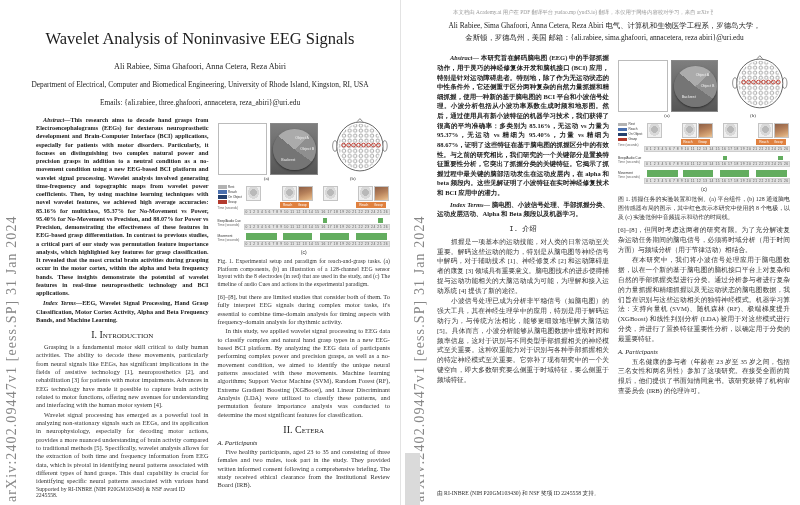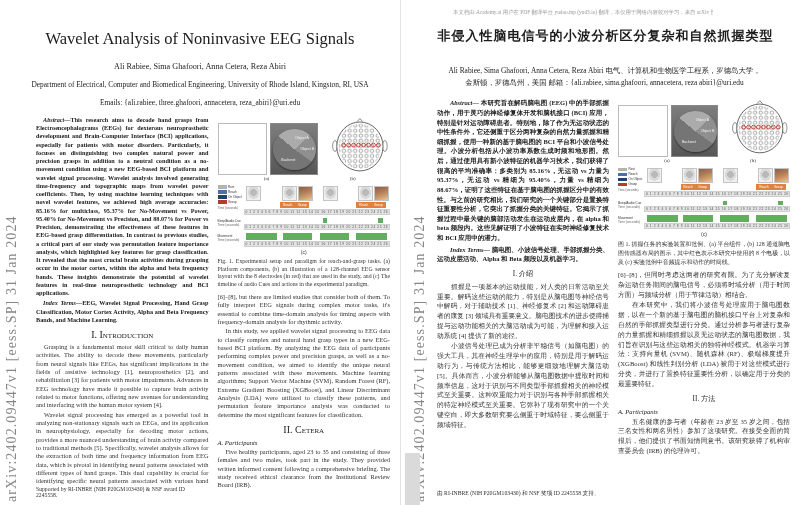--- a/index.html
+++ b/index.html
@@ -39,21 +39,21 @@
   .abstract-p { font-weight:bold; font-size:6.2px; line-height:1.33; text-align:justify; color:#222;
                 margin:0 0 2px 0; text-indent:7px; }
   .abstract-p .lead { font-style:italic; }
   .sec-heading { font-size:10px; text-align:center; font-variant:small-caps; color:#222; margin:5px 0 3px; }
   .sub-heading { font-size:6.6px; font-style:italic; color:#222; margin:4px 0 2px; }
   .footnote { position:absolute; left:36px; bottom:7px; width:170px; font-size:5.7px; color:#333; }
 
   .zh .p { font-size:6.7px; line-height:1.46; text-indent:14px; }
   .zh .p.noindent { text-indent:0; }
   .zh .abstract-p { font-size:6.5px; line-height:1.48; text-indent:13px; }
-  .zh .sec-heading { font-variant:normal; font-size:7.2px; }
+  .zh .sec-heading { font-variant:normal; font-size:7.2px;font-family:Liberation Mono, monospace; }
 
   
   .figure { margin:1px 0 3px 0; }
   .fig-top { display:flex; align-items:flex-end; gap:3px; }
   .photo-a { width:50px; height:52px; border:0.5px solid #bbb; box-sizing:border-box;
     background:
       radial-gradient(circle at 56% 58%, #4466dd 0 1.5px, rgba(0,0,0,0) 2.5px),
       radial-gradient(ellipse at 12% 94%, #a23a33 0 11%, rgba(0,0,0,0) 12%),
       radial-gradient(ellipse at 30% 46%, #f0ead e 0, #efe9dd 24%, rgba(0,0,0,0) 25%),
       radial-gradient(ellipse at 22% 70%, #e9e3d5 0 20%, rgba(0,0,0,0) 21%),
@@ -255,21 +255,20 @@
 
     <div class="footnote">Supported by RI-INBRE (NIH P20GM103430) &amp; NSF award ID 2245558.</div>
   </div>
 
   <div class="page right zh">
     <div class="translator-note">本文档由 Academy.ai 用户在 PDF 翻译平台 yudao.mp (yud3.io) 翻译，本仅用于网络内容校对学习，来自 arXiv 预印本。</div>
     <div class="watermark">arXiv:2402.09447v1  [eess.SP]  31 Jan 2024</div>
     <div class="scan-artifact"></div>
 
     <div class="head">
-      <h1 class="title-zh">非侵入性脑电信号的小波分析区分复杂和自然抓握类型</h1>
       <div class="authors-zh">Ali Rabiee, Sima Ghafoori, Anna Cetera, Reza Abiri 电气、计算机和生物医学工程系，罗德岛大学，金斯顿，罗德岛州，美国 邮箱：{ali.rabiee, sima.ghafoori, annacetera, reza abiri}@uri.edu</div>
     </div>
 
     <div class="cols">
       <div class="col">
         <p class="abstract-p"><span class="lead">Abstract— </span><span>本研究旨在解码脑电图 (EEG) 中的手部抓握动作，用于灵巧的神经修复体开发和脑机接口 (BCI) 应用，特别是针对运动障碍患者。特别地，除了作为无运动状态的中性条件外，它还侧重于区分两种复杂的自然力量抓握和精细抓握，使用一种新的基于脑电图的 BCI 平台和小波信号处理。小波分析包括从小波功率系数生成时频和地形图。然后，通过使用具有新小波特征的机器学习技术，我们获得了很高的平均准确率：多类别为 85.16%，无运动 vs 力量为 95.37%，无运动 vs 精细为 95.40%，力量 vs 精细为 88.67%，证明了这些特征在基于脑电图的抓握区分中的有效性。与之前的研究相比，我们研究的一个关键部分是置换特征重要性分析，它突出了抓握分类的关键特征。它揭示了抓握过程中最关键的脑部活动发生在运动皮层内，在 alpha 和 beta 频段内。这些见解证明了小波特征在实时神经修复技术和 BCI 应用中的潜力。</span></p>
         <p class="abstract-p"><span class="lead">Index Terms— </span><span>脑电图、小波信号处理、手部抓握分类、运动皮层活动、Alpha 和 Beta 频段以及机器学习。</span></p>
         <div class="sec-heading">I. 介绍</div>
         <p class="p">抓握是一项基本的运动技能，对人类的日常活动至关重要。解码这些运动的能力，特别是从脑电图等神经信号中解码，对于辅助技术 [1]、神经修复术 [2] 和运动障碍患者的康复 [3] 领域具有重要意义。脑电图技术的进步使得捕捉与运动功能相关的大脑活动成为可能，为理解和接入运动系统 [4] 提供了新的途径。</p>
         <p class="p">小波信号处理已成为分析非平稳信号（如脑电图）的强大工具，其在神经生理学中的应用，特别是用于解码运动行为，与传统方法相比，能够更细致地理解大脑活动 [5]。具体而言，小波分析能够从脑电图数据中提取时间和频率信息，这对于识别与不同类型手部抓握相关的神经模式至关重要。这种双重能力对于识别与各种手部抓握相关的特定神经模式至关重要。它弥补了现有研究中的一个关键空白，即大多数研究要么侧重于时域特征，要么侧重于频域特征。</p>
@@ -383,21 +382,20 @@
               </div>
             </div>
             <div class="fig-sub-c">(c)</div>
           </div>
 
           <p class="fig-caption">图 1. 抓握任务的实验装置和范例。(a) 平台组件，(b) 128 通道脑电图传感器布局的图示，其中红色表示本研究中使用的 8 个电极，以及 (c) 实验范例中音频提示和动作的时间线。</p>
         </div>
 
         <p class="p noindent">[6]–[8]，但同时考虑这两者的研究有限。为了充分解读复杂运动任务期间的脑电信号，必须将时域分析（用于时间方面）与频域分析（用于节律活动）相结合。</p>
         <p class="p">在本研究中，我们将小波信号处理应用于脑电图数据，以在一个新的基于脑电图的脑机接口平台上对复杂和自然的手部抓握类型进行分类。通过分析参与者进行复杂的力量抓握和精细抓握以及无运动状态的脑电图数据，我们旨在识别与这些运动相关的独特神经模式。机器学习算法：支持向量机 (SVM)、随机森林 (RF)、极端梯度提升 (XGBoost) 和线性判别分析 (LDA) 被用于对这些模式进行分类，并进行了置换特征重要性分析，以确定用于分类的最重要特征。</p>
-        <div class="sec-heading">II. 方法</div>
         <div class="sub-heading">A. Participants</div>
         <p class="p">五名健康的参与者（年龄在 23 岁至 35 岁之间，包括三名女性和两名男性）参加了这项研究。在接受全面的简报后，他们提供了书面知情同意书。该研究获得了机构审查委员会 (IRB) 的伦理许可。</p>
       </div>
     </div>
 
     <div class="footnote">由 RI-INBRE (NIH P20GM103430) 和 NSF 奖项 ID 2245558 支持。</div>
   </div>
 
 </div>
 

